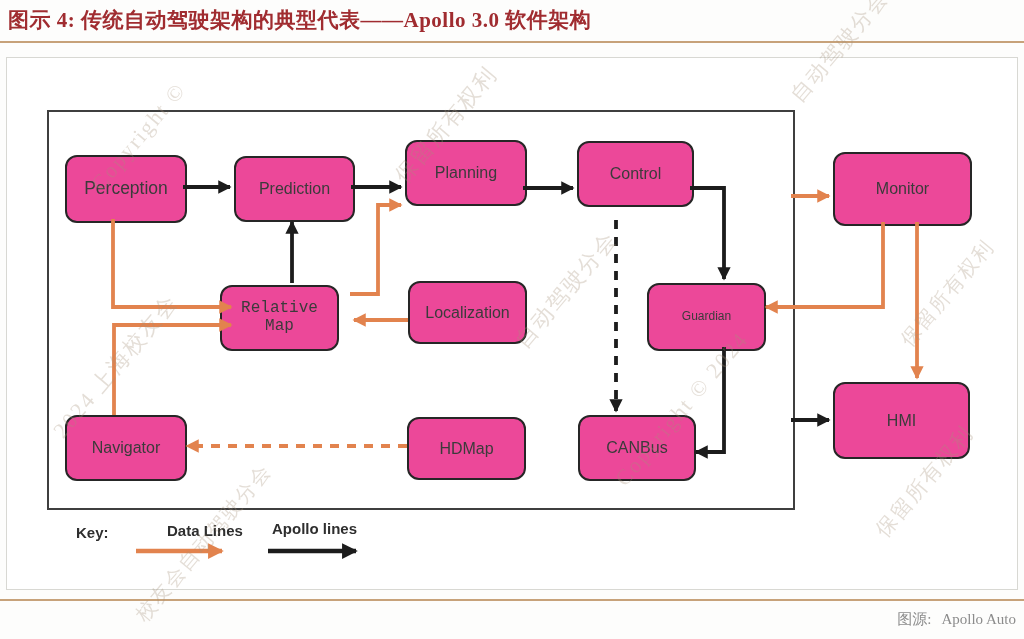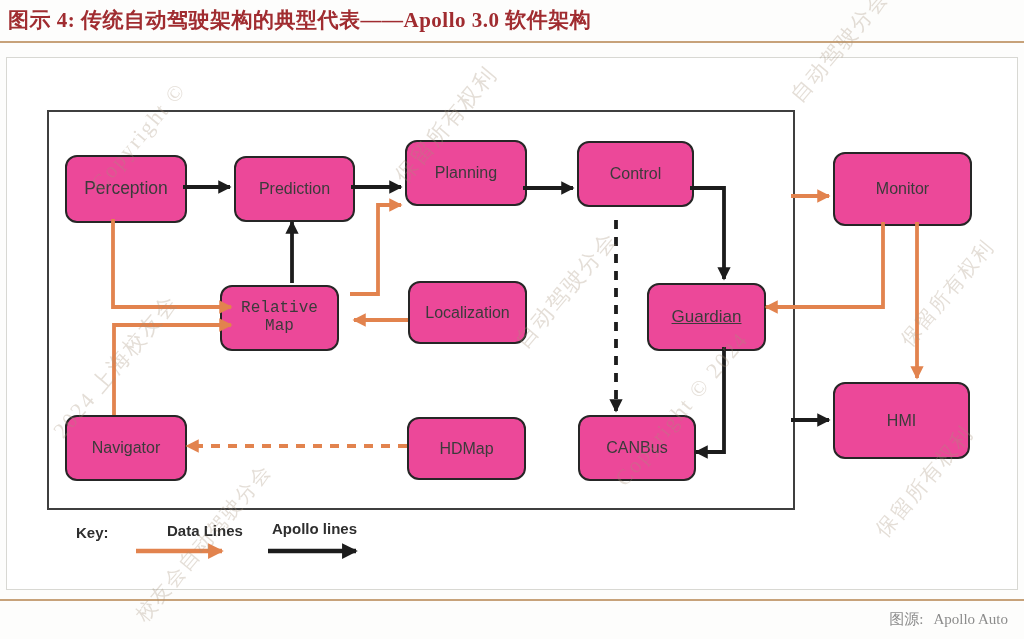--- a/index.html
+++ b/index.html
@@ -28,21 +28,21 @@
     position:absolute;display:flex;align-items:center;justify-content:center;
     background:#ec4899;border:2.5px solid #262626;border-radius:12px;
     color:#3b3b3b;text-align:center;line-height:1.1;
   }
   #edges{position:absolute;left:0;top:0;width:1024px;height:639px;pointer-events:none;}
   .key-text{position:absolute;font-size:15px;font-weight:600;color:#2e2e2e;white-space:nowrap;}
   #key-word{left:76px;top:524px;}
   #key-data-label{left:139px;top:522px;margin-left:28px;}
   #key-control-label{left:272px;top:520px;}
   .source{
-    position:absolute;right:16px;top:610px;
+    position:absolute;right:8px;top:610px;
     font-family:"Liberation Serif","DejaVu Serif",serif;
     font-size:15px;color:#8c8c8c;white-space:nowrap;
   }
   .source .val{margin-left:10px;}
   .wm{
     position:absolute;color:rgba(166,145,122,.30);
     font-family:"Liberation Serif","DejaVu Serif",serif;
     letter-spacing:2px;white-space:nowrap;transform-origin:0 50%;
     pointer-events:none;
   }
@@ -60,21 +60,21 @@
 <div id="container-box" style="left: 47px; top: 110px; width: 744px; height: 396px;"></div>
 
 <div id="nodes">
     <div class="node" style="left: 65px; top: 155px; width: 118px; height: 64px; font-size: 17.5px;">Perception</div>
     <div class="node" style="left: 234px; top: 156px; width: 117px; height: 62px; font-size: 16px;">Prediction</div>
     <div class="node" style="left: 405px; top: 140px; width: 118px; height: 62px; font-size: 16px;">Planning</div>
     <div class="node" style="left: 577px; top: 141px; width: 113px; height: 62px; font-size: 16px;">Control</div>
     <div class="node" style="left: 833px; top: 152px; width: 135px; height: 70px; font-size: 16px;">Monitor</div>
     <div class="node" style="left: 220px; top: 285px; width: 115px; height: 62px; font-size: 16px; font-family: Liberation Mono, monospace;">Relative Map</div>
     <div class="node" style="left: 408px; top: 281px; width: 115px; height: 59px; font-size: 16px;">Localization</div>
-    <div class="node" style="left: 647px; top: 283px; width: 115px; height: 64px; font-size: 17px; text-decoration: underline;">Guardian</div>
+    <div class="node" style="left: 647px; top: 283px; width: 115px; height: 64px; font-size: 12px;">Guardian</div>
     <div class="node" style="left: 65px; top: 415px; width: 118px; height: 62px; font-size: 16px;">Navigator</div>
     <div class="node" style="left: 407px; top: 417px; width: 115px; height: 59px; font-size: 16px;">HDMap</div>
     <div class="node" style="left: 578px; top: 415px; width: 114px; height: 62px; font-size: 16px;">CANBus</div>
     <div class="node" style="left: 833px; top: 382px; width: 133px; height: 73px; font-size: 16px;">HMI</div>
   </div>
 
 <svg id="edges" viewBox="0 0 1024 639" xmlns="http://www.w3.org/2000/svg">
     <defs>
       <marker id="m-data" orient="auto" markerWidth="4" markerHeight="3.8" refX="3.1" refY="1.75">
         <path d="M0,0 L3.5,1.75 L0,3.5 Z" fill="#e2834e"></path>

